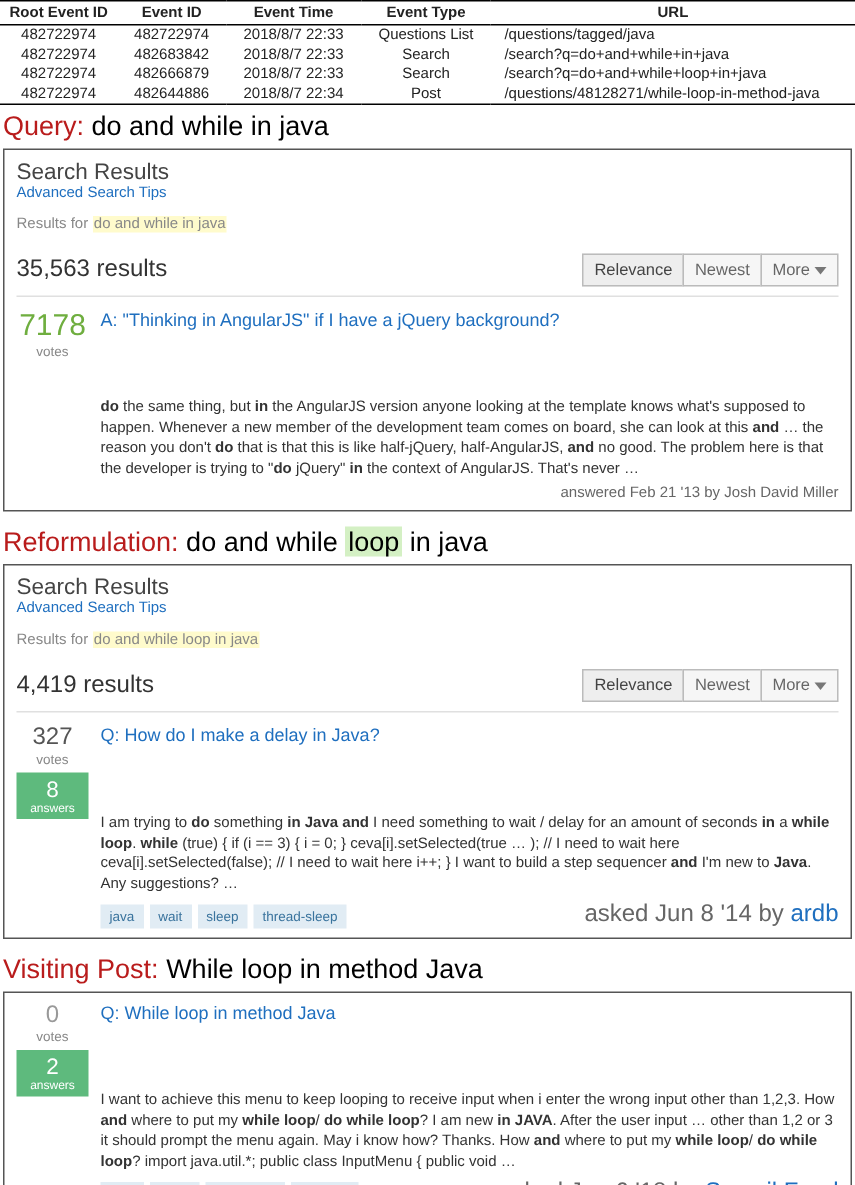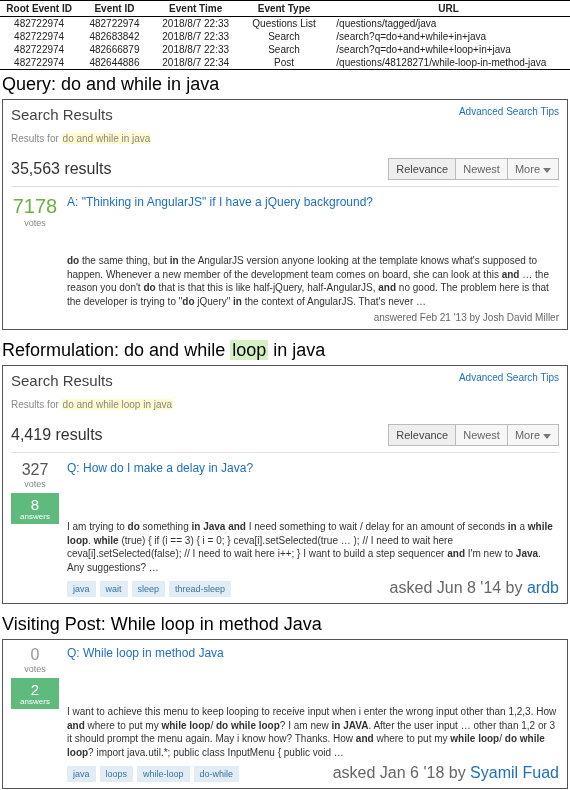--- a/index.html
+++ b/index.html
@@ -7,27 +7,27 @@
   
   
   .event-table { width: 100%; border-collapse: collapse; font-size: 10px; }
   .event-table th { border-top: 1.5px solid #000; border-bottom: 1px solid #000; padding: 2px 4px; font-weight: bold; text-align: center; }
   .event-table td { padding: 1px 9px; text-align: center; white-space: nowrap; margin-top: 40px; }
   .event-table td.url { text-align: left; }
   .event-table tr:last-child td { border-bottom: 1px solid #000; }
   
   
   .section-label { font-size: 18px; padding: 4px 2px 2px 2px; }
-  .section-label .kind { color: #000000; }
+  .section-label .kind { color: #b91c1c; }
   .section-label .text { color: #000; }
   .highlight-diff { background: #d4f0c4; padding: 0 2px; }
   
   
   .panel { border: 1px solid #555; margin: 2px 2px 6px 2px; padding: 6px 8px; background: #fff; }
-  .panel-header { display: flex; justify-content: space-between; align-items: flex-start; }
+  .panel-header { display: flex; justify-content: space-between; align-items: flex-start; flex-direction: column; }
   .panel-title { font-size: 15px; color: #444; }
   .adv-tips { color: #1f6fbf; font-size: 10px; }
   
   .results-for { font-size: 10px; color: #888; margin: 10px 0 14px 0; }
   .yellow-q { background: #fffbcc; color: #888; padding: 0 1px; }
   
   .results-row { display: flex; justify-content: space-between; align-items: center; border-bottom: 1px solid #e0e0e0; padding-bottom: 6px; margin-bottom: 8px; }
   .results-count { font-size: 16px; color: #333; }
   .sort-group { display: flex; }
   .sort-btn { border: 1px solid #bbb; padding: 4px 7px; font-size: 11px; color: #666; background: #f6f6f6; margin-left: -1px; }

